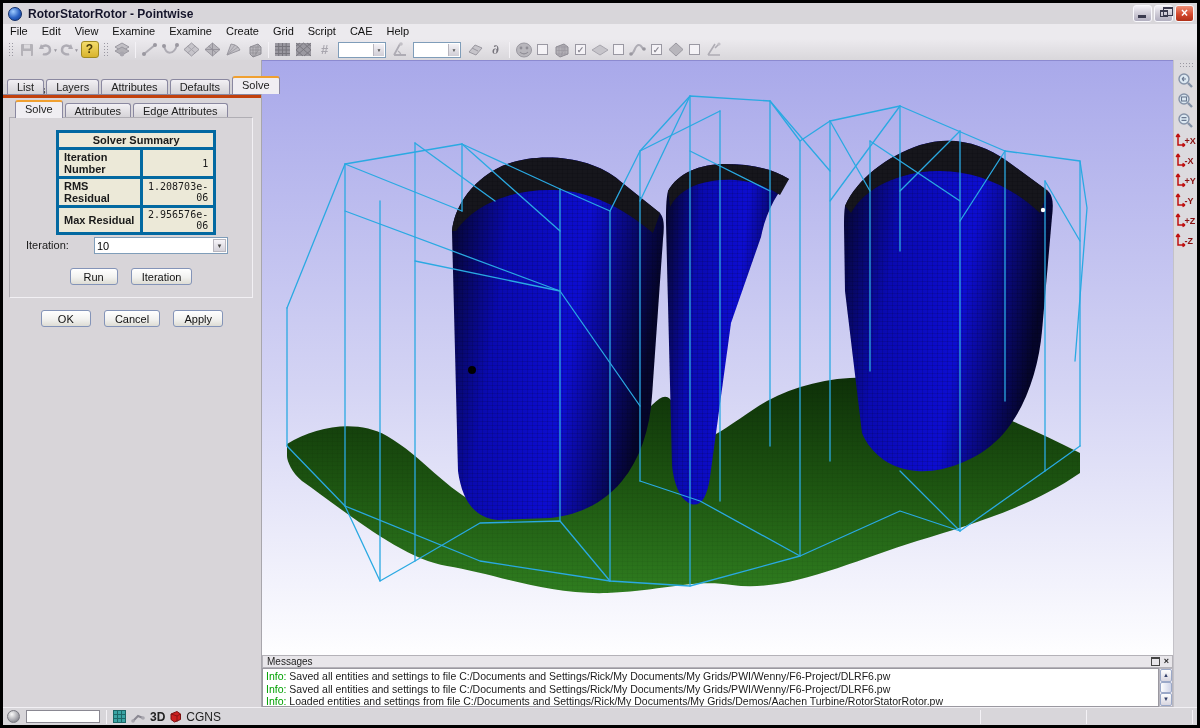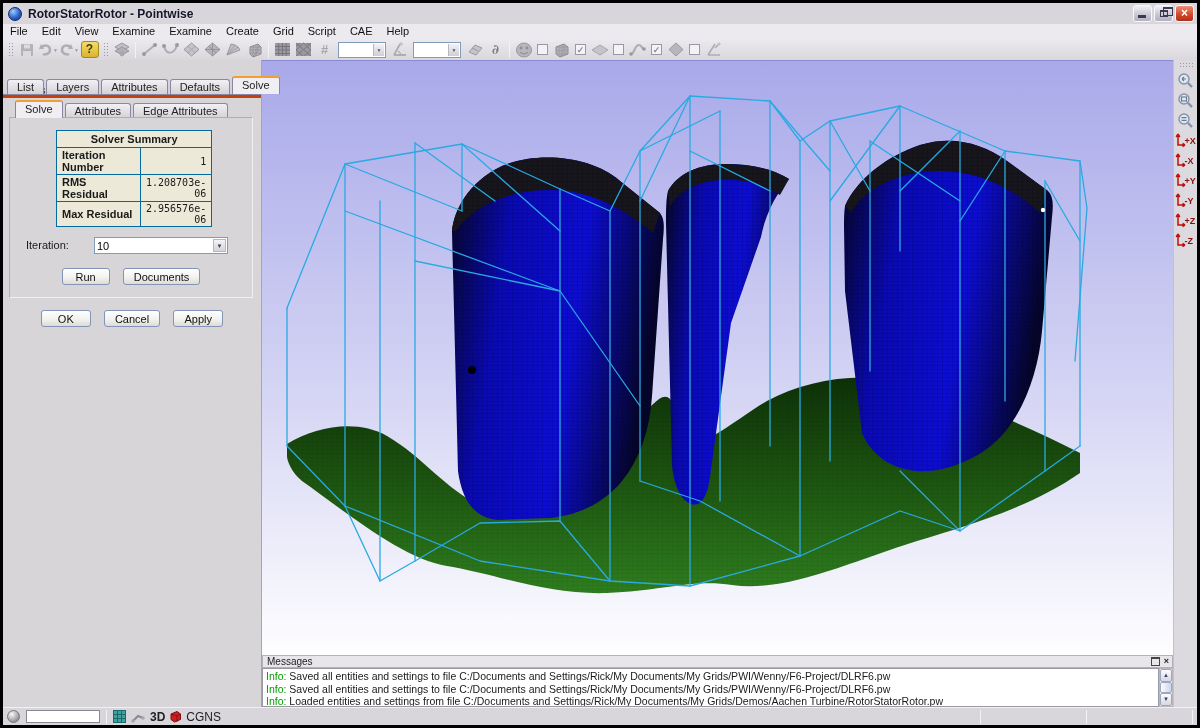--- a/index.html
+++ b/index.html
@@ -61,21 +61,21 @@
   .tabrow.inner { top:40px; left:12px; }
   .tab { height:15px; padding:1px 9px; background:linear-gradient(#f2f0f4,#d4d2d6); border:1px solid #8a88a0;
     border-bottom:none; border-radius:3px 3px 0 0; margin-right:2px; font-size:11px; color:#222; position:relative; }
   .tab.active { height:18px; background:#f0eef2; border-top:2px solid #f0a030; z-index:2; font-weight:normal; }
   .tab-underline { position:absolute; left:0; right:0; height:1px; background:#8a88a0; }
 
   .groupbox { position:absolute; left:6px; right:8px; top:57px; height:181px; background:#d8d5d9;
     border:1px solid; border-color:#b0aeb4 #f2f0f4 #f2f0f4 #b0aeb4; }
 
   table.solver { border-collapse:collapse; position:absolute; left:46px; top:12px; background:#ece9d8; }
-  table.solver td { border:1px solid #0369a1; padding:1px 5px; height:17px; font-size:11px; }
+  table.solver td { border:3px solid #0369a1; padding:1px 5px; height:17px; font-size:11px; }
   table.solver td.hdr { font-weight:bold; text-align:center; }
   table.solver td.lbl { font-weight:bold; width:84px; }
   table.solver td.val { width:67px; text-align:right; font-family:"DejaVu Sans Mono",monospace; font-size:10px; }
 
   .iter-row { position:absolute; left:16px; top:119px; right:16px; height:17px; }
   .iter-label { position:absolute; left:0; top:2px; }
   .iter-combo { position:absolute; left:68px; right:8px; height:17px; border:1px solid #7f9db9; background:#fff; }
   .iter-combo input { position:absolute; left:2px; top:1px; width:calc(100% - 20px); height:13px; border:none; outline:none; font-size:11px; font-family:"Liberation Sans",sans-serif; }
   .iter-combo .arrow { position:absolute; right:1px; top:1px; bottom:1px; width:13px; background:linear-gradient(#f6f4f8,#d4d2da);
     border:1px solid #b8b6be; font-size:6px; color:#444; text-align:center; line-height:13px; }
@@ -382,21 +382,21 @@
         <div class="iter-row">
           <span class="iter-label">Iteration:</span>
           <div class="iter-combo">
             <input value="10" style="">
             <div class="arrow">▼</div>
           </div>
         </div>
 
         <div class="run-row">
           <button class="xp-btn">Run</button>
-          <button class="xp-btn">Documents</button>
+          <button class="xp-btn">Iteration</button>
         </div>
       </div>
 
       <div class="okrow">
         <button class="xp-btn">OK</button>
         <button class="xp-btn">Cancel</button>
         <button class="xp-btn">Apply</button>
       </div>
     </div>
 

